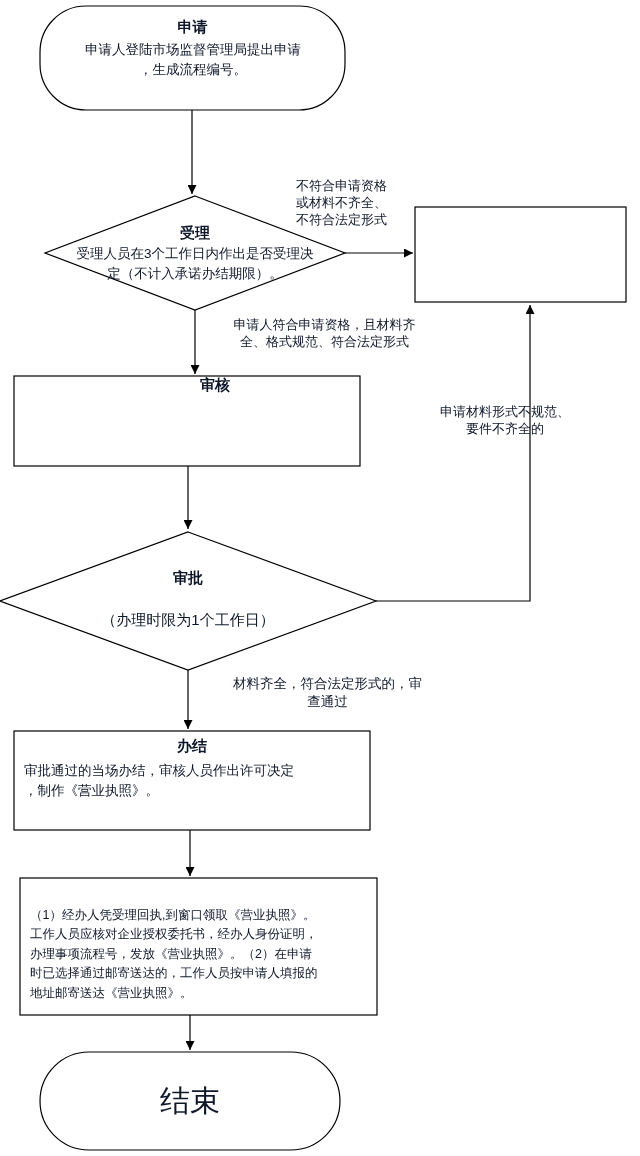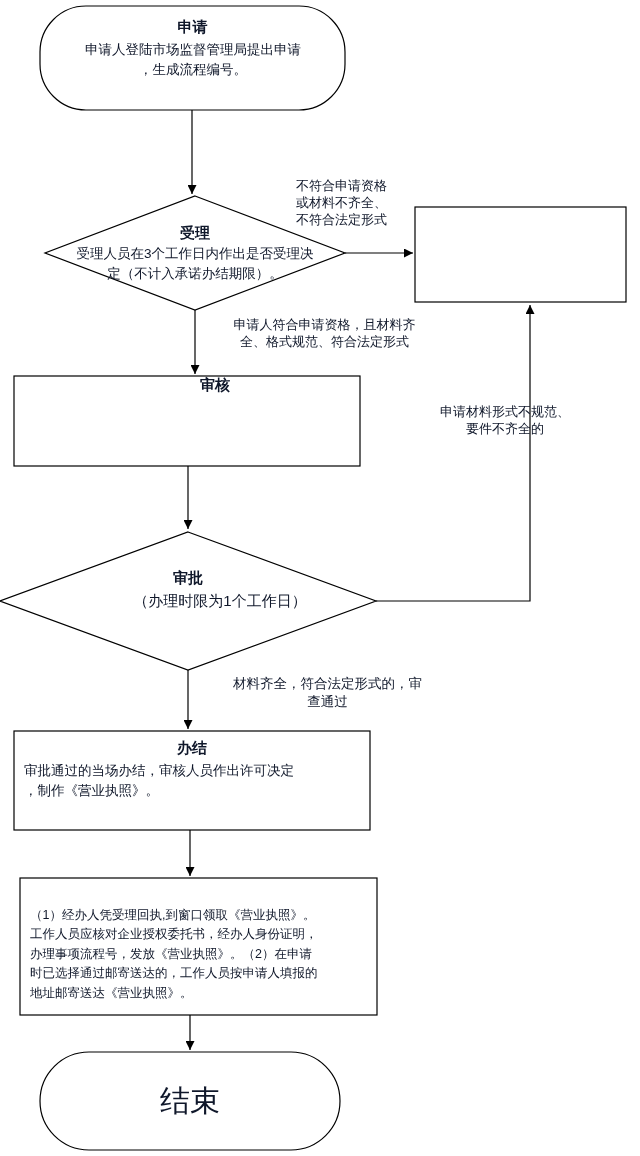--- a/index.html
+++ b/index.html
@@ -78,29 +78,29 @@
 或材料不齐全、
 不符合法定形式</div>
 
 
   <div class="lbl edge-lbl pre ctr" style="left:222px;top:317px;width:205px;">申请人符合申请资格，且材料齐
 全、格式规范、符合法定形式</div>
 
   <div class="lbl node-title" style="left:14px;top:374px;width:402px;">审核</div>
 
   <div class="lbl node-title" style="left:0px;top:567px;width:376px;">审批</div>
-  <div class="lbl ctr" style="left:0px;top:590px;width:376px;font-size:15px;padding-left:32px;">（办理时限为1个工作日）</div>
+  <div class="lbl ctr" style="left:0px;top:609px;width:376px;font-size:15px;">（办理时限为1个工作日）</div>
 
   <div class="lbl edge-lbl pre ctr" style="left:395px;top:404px;width:220px;">申请材料形式不规范、
 要件不齐全的</div>
 
   <div class="lbl edge-lbl pre ctr" style="left:200px;top:675px;width:255px;font-size:13.5px;">材料齐全，符合法定形式的，审
 查通过</div>
 
-  <div class="lbl node-title" style="left:14px;top:737px;width:356px;">办结</div>
+  <div class="lbl node-title" style="left:14px;top:737px;width:356px;font-family:Liberation Mono, monospace;">办结</div>
   <div class="lbl node-body pre" style="left:24px;top:761px;width:336px;">审批通过的当场办结，审核人员作出许可决定
 ，制作《营业执照》。</div>
 
   <div class="lbl pre" style="left:30px;top:906px;width:337px;font-size:12.5px;line-height:1.55;">（1）经办人凭受理回执,到窗口领取《营业执照》。
 工作人员应核对企业授权委托书，经办人身份证明，
 办理事项流程号，发放《营业执照》。（2）在申请
 时已选择通过邮寄送达的，工作人员按申请人填报的
 地址邮寄送达《营业执照》。</div>
 
   <div class="lbl big flexctr" style="left:40px;top:1052px;width:300px;height:98px;">结束</div>

